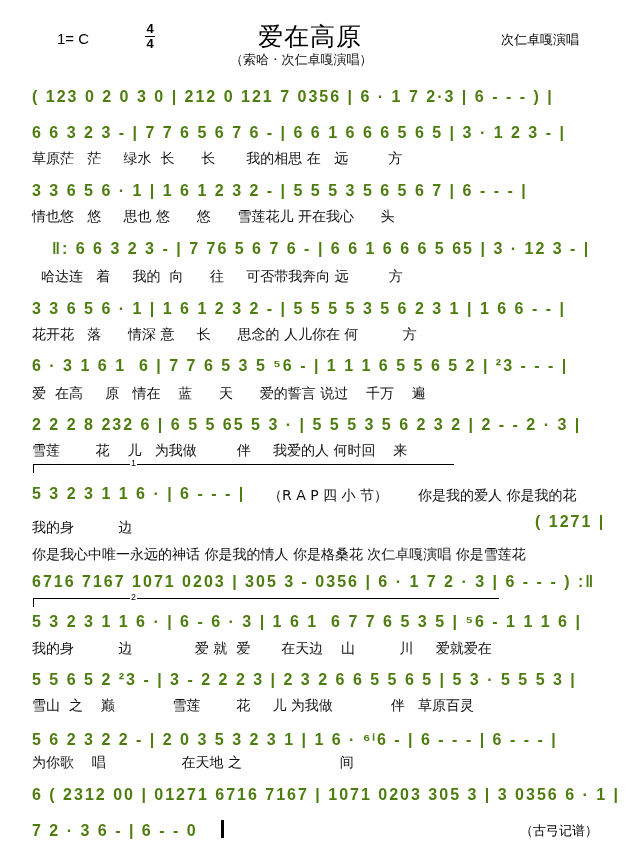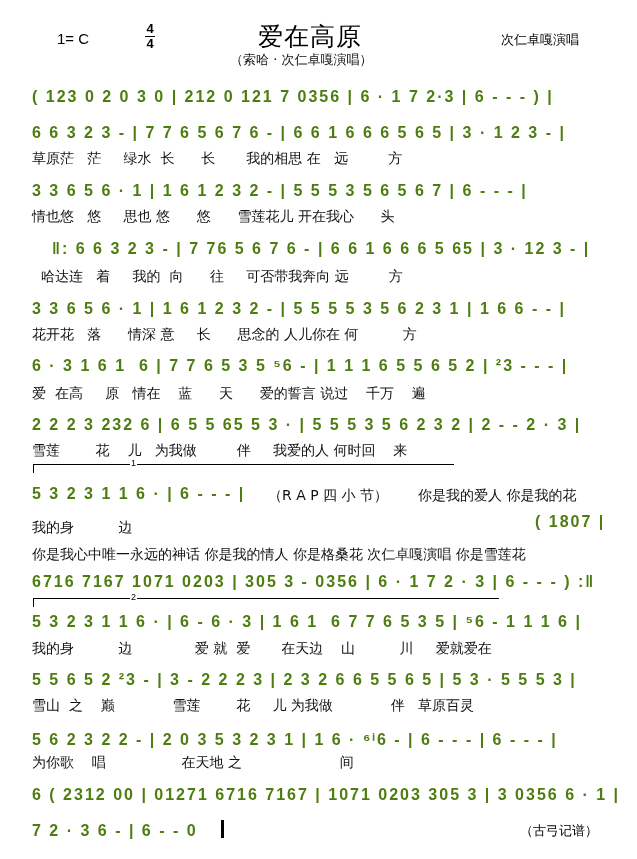--- a/index.html
+++ b/index.html
@@ -38,21 +38,21 @@
     <div class="abs notes" style="left: 32px; top: 124px; white-space: pre;">6 6 3 2 3 - | 7 7 6 5 6 7 6 - | 6 6 1 6 6 6 5 6 5 | 3 · 1 2 3 - |</div>
     <div class="abs lyric" style="left: 32px; top: 150px; white-space: pre;">草原茫   茫     绿水  长      长       我的相思 在   远         方</div>
     <div class="abs notes" style="left: 32px; top: 182px; white-space: pre;">3 3 6 5 6 · 1 | 1 6 1 2 3 2 - | 5 5 5 3 5 6 5 6 7 | 6 - - - |</div>
     <div class="abs lyric" style="left: 32px; top: 208px; white-space: pre;">情也悠   悠     思也 悠      悠      雪莲花儿 开在我心      头</div>
     <div class="abs notes" style="left: 32px; top: 240px; white-space: pre; margin-left: 20px;">‖: 6 6 3 2 3 - | 7 76 5 6 7 6 - | 6 6 1 6 6 6 5 65 | 3 · 12 3 - |</div>
     <div class="abs lyric" style="left: 32px; top: 268px; white-space: pre;">  哈达连   着     我的  向      往     可否带我奔向 远         方</div>
     <div class="abs notes" style="left: 32px; top: 300px; white-space: pre;">3 3 6 5 6 · 1 | 1 6 1 2 3 2 - | 5 5 5 5 3 5 6 2 3 1 | 1 6 6 - - |</div>
     <div class="abs lyric" style="left: 32px; top: 326px; white-space: pre;">花开花   落      情深 意     长      思念的 人儿你在 何          方</div>
     <div class="abs notes" style="left: 32px; top: 357px; white-space: pre;">6 · 3 1 6 1  6 | 7 7 6 5 3 5 ⁵6 - | 1 1 1 6 5 5 6 5 2 | ²3 - - - |</div>
     <div class="abs lyric" style="left: 32px; top: 385px; white-space: pre;">爱  在高     原   情在    蓝      天      爱的誓言 说过    千万    遍</div>
-    <div class="abs notes" style="left: 32px; top: 416px; white-space: pre;">2 2 2 3 232 6 | 6 5 5 65 5 3 · | 5 5 5 3 5 6 2 3 2 | 2 - - 2 · 3 |</div>
+    <div class="abs notes" style="left: 32px; top: 416px; white-space: pre;">2 2 2 8 232 6 | 6 5 5 65 5 3 · | 5 5 5 3 5 6 2 3 2 | 2 - - 2 · 3 |</div>
     <div class="abs lyric" style="left: 32px; top: 442px; white-space: pre;">雪莲        花    儿   为我做         伴     我爱的人 何时回    来</div>
     <div class="abs notes" style="left: 32px; top: 485px; white-space: pre;">5 3 2 3 1 1 6 · | 6 - - - |</div>
     <div class="abs lyric" style="left: 32px; top: 519px; white-space: pre;">我的身          边</div>
     <div class="abs lyric" style="left: 32px; top: 546px; white-space: pre;">你是我心中唯一永远的神话 你是我的情人 你是格桑花 次仁卓嘎演唱 你是雪莲花</div>
     <div class="abs notes" style="left: 32px; top: 573px; white-space: pre;">6716 7167 1071 0203 | 305 3 - 0356 | 6 · 1 7 2 · 3 | 6 - - - ) :‖</div>
     <div class="abs notes" style="left: 32px; top: 613px; white-space: pre;">5 3 2 3 1 1 6 · | 6 - 6 · 3 | 1 6 1  6 7 7 6 5 3 5 | ⁵6 - 1 1 1 6 |</div>
     <div class="abs lyric" style="left: 32px; top: 640px; white-space: pre;">我的身          边              爱 就  爱       在天边    山          川     爱就爱在</div>
     <div class="abs notes" style="left: 32px; top: 671px; white-space: pre;">5 5 6 5 2 ²3 - | 3 - 2 2 2 3 | 2 3 2 6 6 5 5 6 5 | 5 3 · 5 5 5 3 |</div>
     <div class="abs lyric" style="left: 32px; top: 697px; white-space: pre;">雪山  之    巅             雪莲        花     儿 为我做             伴   草原百灵</div>
     <div class="abs notes" style="left: 32px; top: 728px; white-space: pre;">5 6 2 3 2 2 - | 2 0 3 5 3 2 3 1 | 1 6 · ⁶ⁱ6 - | 6 - - - | 6 - - - |</div>
@@ -61,16 +61,16 @@
     <div class="abs notes" style="left: 32px; top: 822px; white-space: pre;">7 2 · 3 6 - | 6 - - 0</div>
   </div>
 
 <div class="abs ending-bracket" style="left:33px; top:464px; width:420px;"></div>
 <div class="abs ending-num" style="left:130px; top:458px;">1</div>
 <div class="abs ending-bracket" style="left:33px; top:598px; width:465px;"></div>
 <div class="abs ending-num" style="left:130px; top:592px;">2</div>
 
 <div class="abs rap" style="left:268px; top:487px;">（R A P 四 小 节）</div>
 <div class="abs rap" style="left:418px; top:487px;text-align:center;">你是我的爱人 你是我的花</div>
-<div class="abs notes" style="left:535px; top:513px;">( 1807 |</div>
+<div class="abs notes" style="left:535px; top:513px;">( 1271 |</div>
 
 <div class="abs finalbar" style="left:221px; top:820px;"></div>
 <div class="abs credit" style="left:520px; top:822px;">（古弓记谱）</div>
 
 </body></html>

